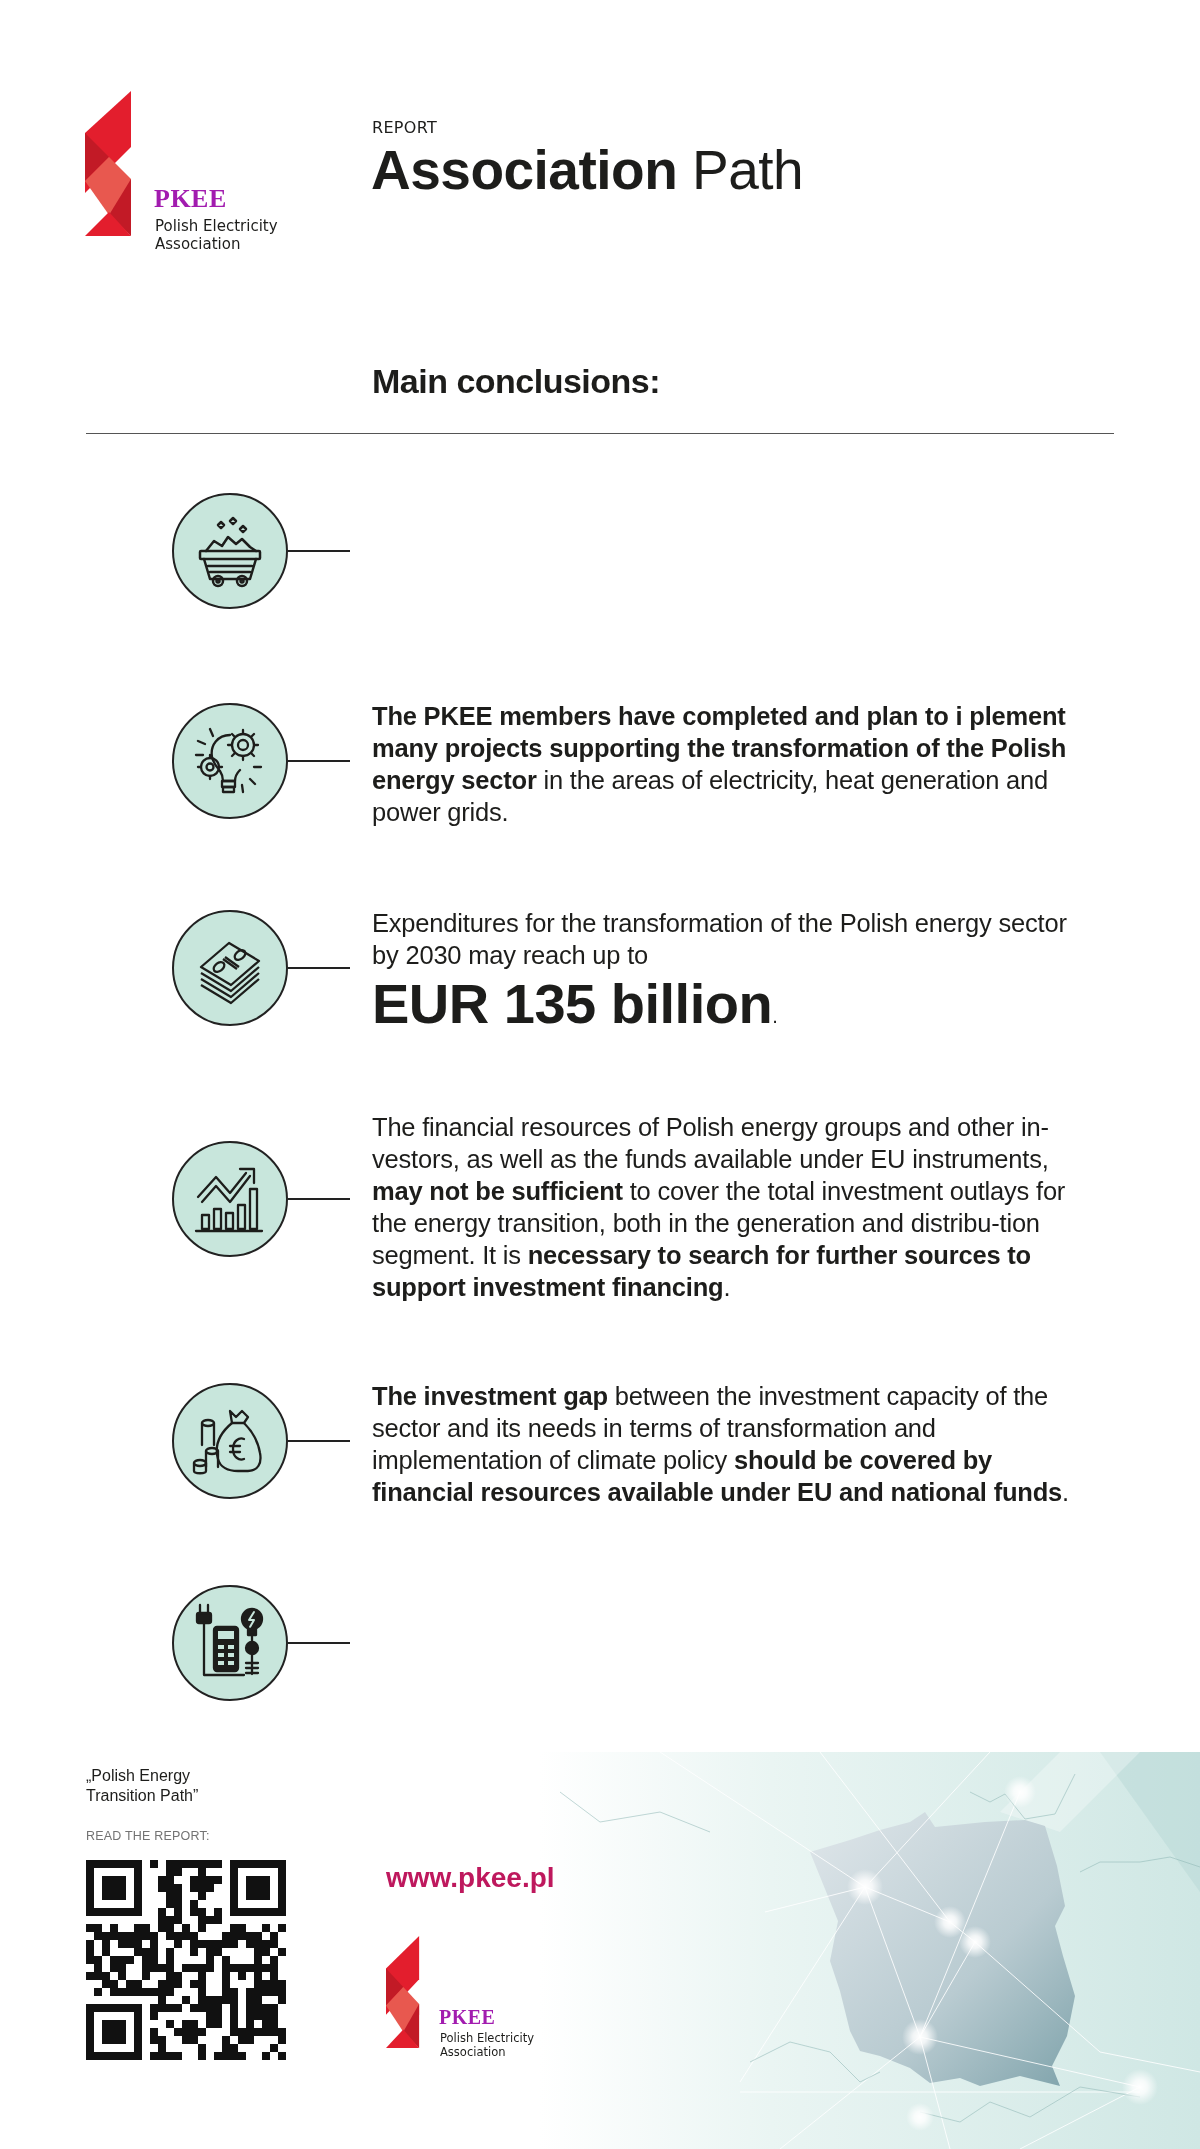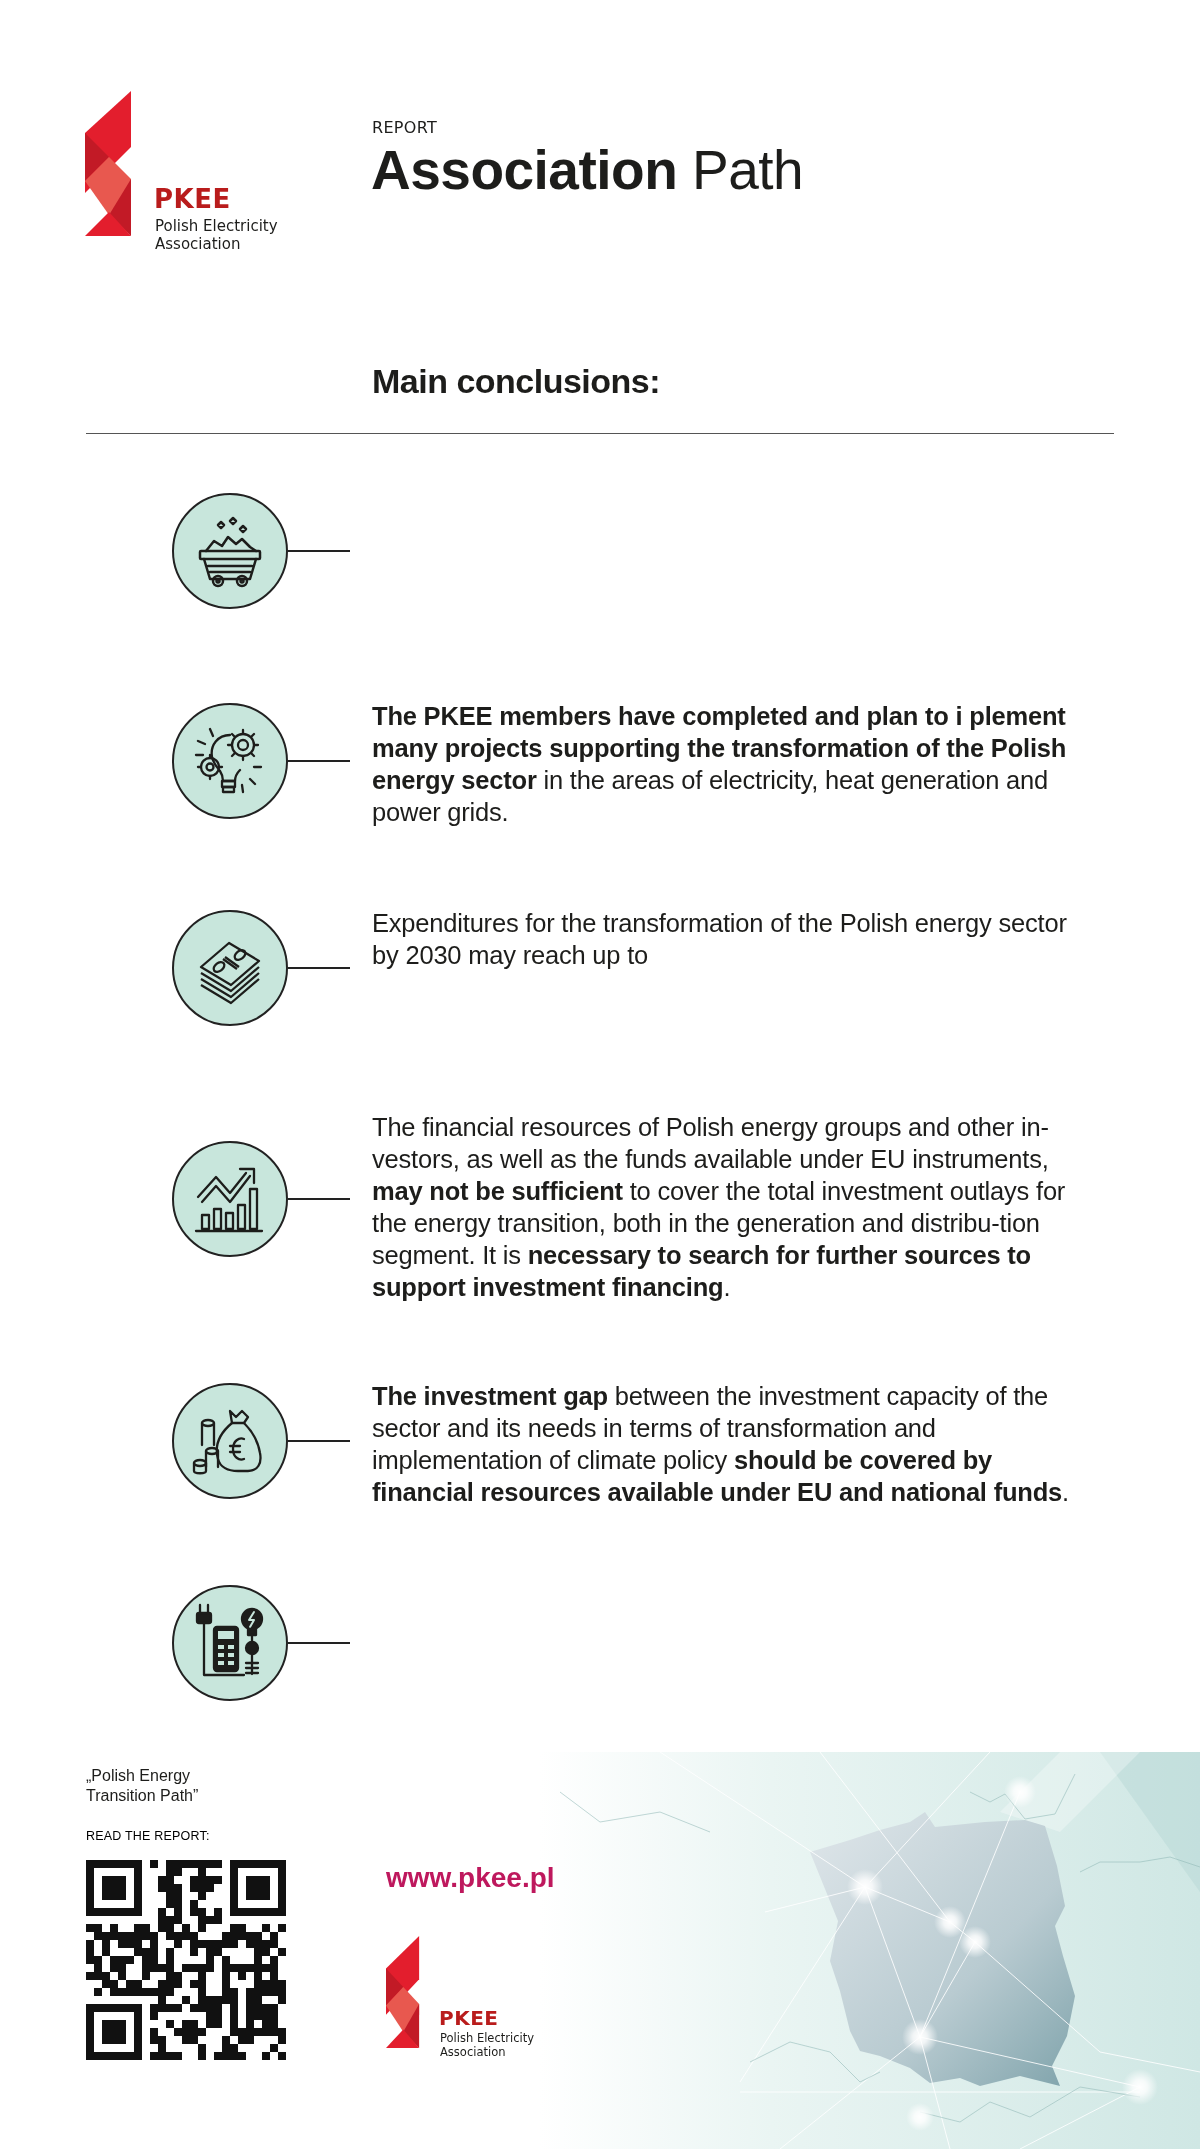--- a/index.html
+++ b/index.html
@@ -2,21 +2,21 @@
 <html><head>
 <meta charset="utf-8">
 <style>
   html, body { margin:0; padding:0; background:#ffffff; }
   body { width:1200px; height:2149px; position:relative; overflow:hidden;
          font-family:"DejaVu Sans", "Liberation Sans", sans-serif; color:#1d1d1b; }
   .abs { position:absolute; }
 
   
   .logo-mark { position:absolute; }
-  .logo-text-big { font-weight:bold; color:#b91c1c; letter-spacing:0.5px; }
+  .logo-text-big { font-weight:bold; color:#a21caf; letter-spacing:0.5px;font-family:Liberation Serif, serif; }
   .logo-text-small { color:#1d1d1b; line-height:1.2; }
 
   #top-logo { left:85px; top:91px; width:240px; height:170px; }
   #top-logo .logo-mark { left:0; top:0; width:50px; height:145px; }
   #top-logo .logo-text-big { position:absolute; left:69px; top:93px; font-size:26px; }
   #top-logo .logo-text-small { position:absolute; left:70px; top:126px; font-size:15px; width:170px; }
 
   #report-label { left:372px; top:118px; font-size:16px; color:#1d1d1b; letter-spacing:0.3px; }
   #title { left:371px; top:140px; font-size:55px; line-height:60px; color:#1d1d1b; letter-spacing:-0.5px; font-family:"Liberation Sans","DejaVu Sans",sans-serif; }
   #title .light { font-weight:normal; }
@@ -33,21 +33,21 @@
   .item .connector { position:absolute; left:116px; width:62px; height:0; border-top:2px solid #222; }
   .item .text { position:absolute; left:200px; width:720px; font-family:"Liberation Sans","DejaVu Sans",sans-serif;
                 font-size:25.5px; line-height:32px; color:#1d1d1b; letter-spacing:-0.2px; }
   .item .text b { font-weight:bold; }
   .big-amount { font-size:56px; font-weight:bold; line-height:66px; letter-spacing:-0.5px; }
   .big-amount .dot { font-size:20px; font-weight:normal; }
 
   
   #footer-bg { left:540px; top:1752px; width:660px; height:397px; overflow:hidden; }
   #footer-quote { left:86px; top:1766px; font-size:16px; line-height:20px; color:#1d1d1b; font-family:"Liberation Sans",sans-serif; }
-  #read-report { left:86px; top:1829px; font-size:12.5px; color:#000000; letter-spacing:0.2px; font-family:"Liberation Sans",sans-serif; }
+  #read-report { left:86px; top:1829px; font-size:12.5px; color:#737373; letter-spacing:0.2px; font-family:"Liberation Sans",sans-serif; }
   #qr { left:86px; top:1860px; width:200px; height:200px; }
   #website { left:386px; top:1862px; font-size:28px; font-weight:bold; color:#be185d; font-family:"Liberation Sans",sans-serif; }
 
   #bottom-logo { left:386px; top:1936px; width:180px; height:130px; }
   #bottom-logo .logo-mark { left:0; top:0; width:36px; height:112px; }
   #bottom-logo .logo-text-big { position:absolute; left:53px; top:70px; font-size:20px; }
   #bottom-logo .logo-text-small { position:absolute; left:54px; top:96px; font-size:11.5px; width:130px; }
 </style>
 </head>
 <body>
@@ -130,20 +130,21 @@
       <path d="M8 48 l30 18 l28 -24"></path>
       <path d="M8 54 l30 18 l28 -24"></path>
       <ellipse cx="26" cy="36" rx="6" ry="4" transform="rotate(-38 26 36)"></ellipse>
       <ellipse cx="47" cy="24" rx="6" ry="4" transform="rotate(-38 47 24)"></ellipse>
       <path d="M32 26 l14 10 M30 28 l14 10"></path>
     </svg>
   </div>
   <div class="connector" style="top:57px;"></div>
   <div class="text" style="top:-3px;">
     <span>Expenditures for the transformation of the Polish energy sector by 2030 may reach up to</span>
+    <div class="big-amount"><span>EUR 135 billion</span><span class="dot">.</span></div>
   </div>
 </div>
 
 <div class="item" style="top:1141px;height:120px;">
   <div class="circle" style="top:0;">
     <svg width="80" height="80" viewBox="0 0 80 80" fill="none" stroke="#1d1d1b" stroke-width="2.3" stroke-linejoin="round" stroke-linecap="round">
       <path d="M8 38 l18 -20 l14 16 l16 -20"></path>
       <path d="M12 43 l14 -16 l14 16 l20 -26"></path>
       <path d="M50 10 h14 v14"></path>
       <rect x="12" y="56" width="7" height="14"></rect>

